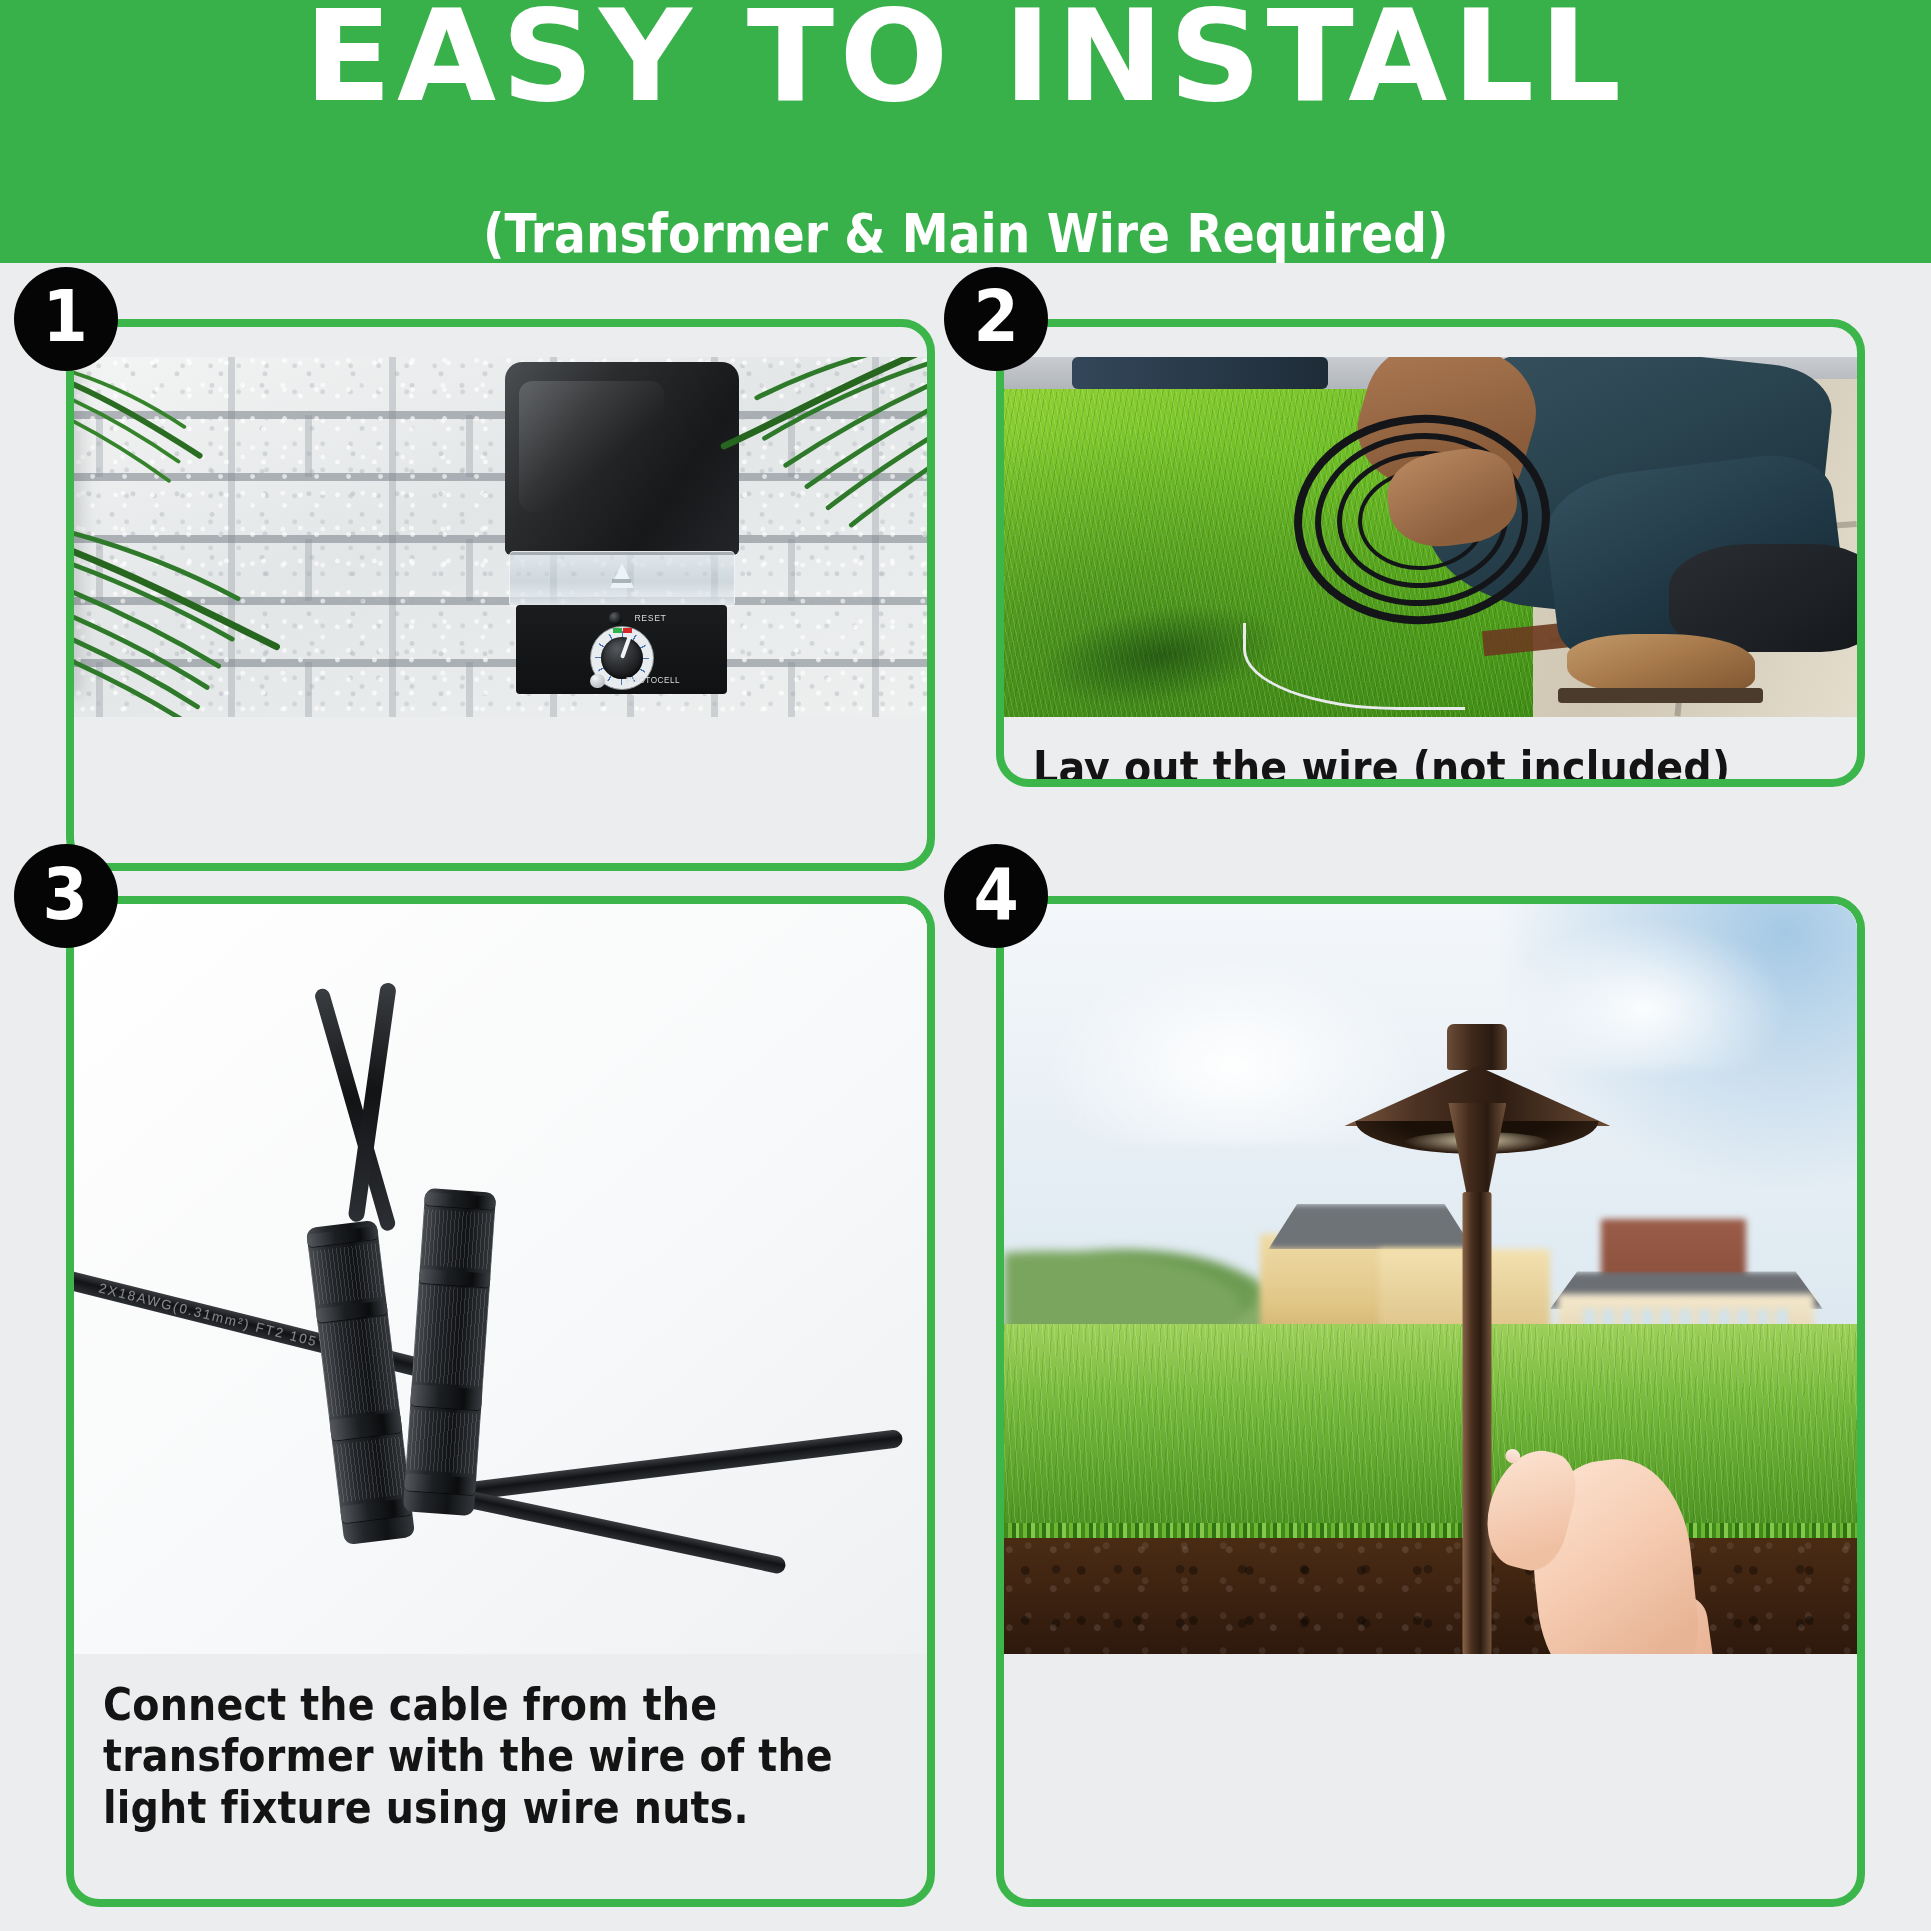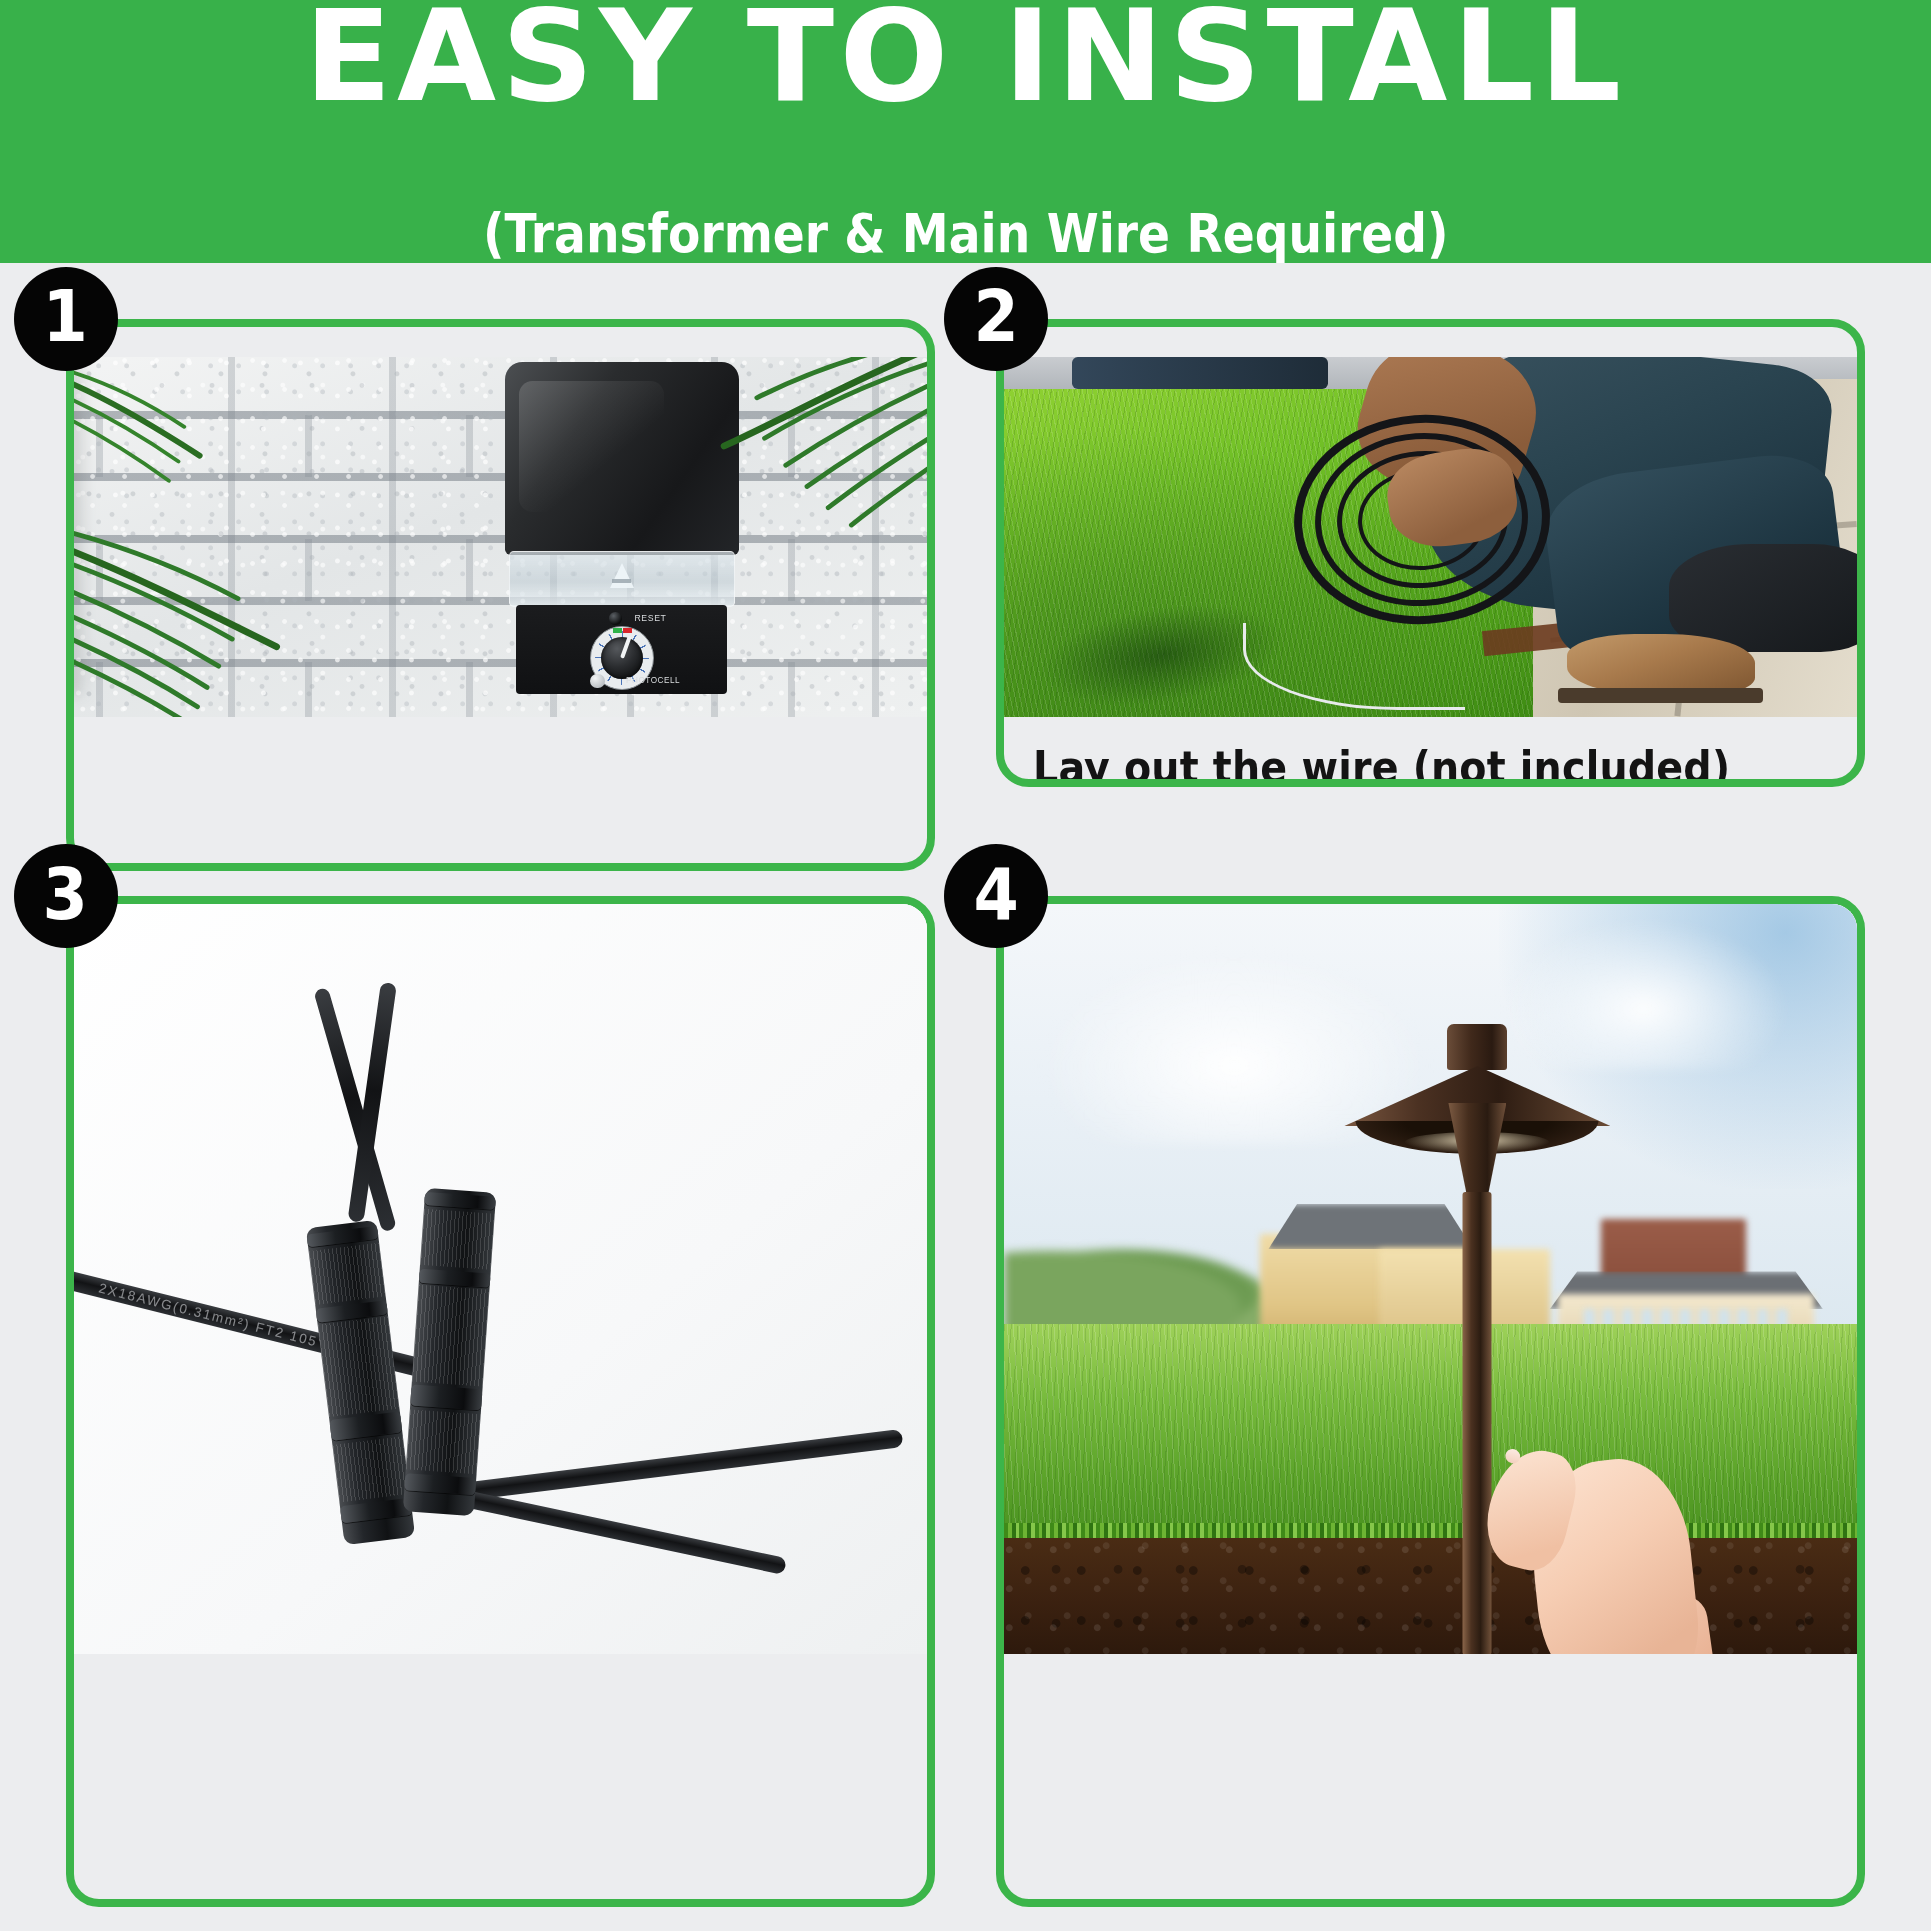--- a/index.html
+++ b/index.html
@@ -644,20 +644,21 @@
       <div class="p3-conn" style="left:340px; top:286px; height:324px; transform:rotate(4deg);">
         <div class="rib" style="top:3.9px;"></div>
         <div class="knurl" style="top:21px; height:56px;"></div>
         <div class="rib" style="top:81px;"></div>
         <div class="knurl" style="top:97px; height:97px;"></div>
         <div class="rib" style="top:197px; height:21px;"></div>
         <div class="knurl" style="top:222px; height:60px;"></div>
         <div class="rib" style="top:286px; height:17.4px;"></div>
       </div>
     </div>
+    <div class="panel-caption">Connect the cable from the transformer with the wire of the light fixture using wire nuts.</div>
   </div>
   <div class="badge" id="badge-3">
     <span>3</span>
   </div>
 
   <div class="panel" id="panel-4">
     <div class="panel-media">
       <div class="p4-sky"></div>
       <div class="p4-sky-blue"></div>
       <div class="p4-cloud" style="left:4%; top:6%; width:46%; height:26%;"></div>

